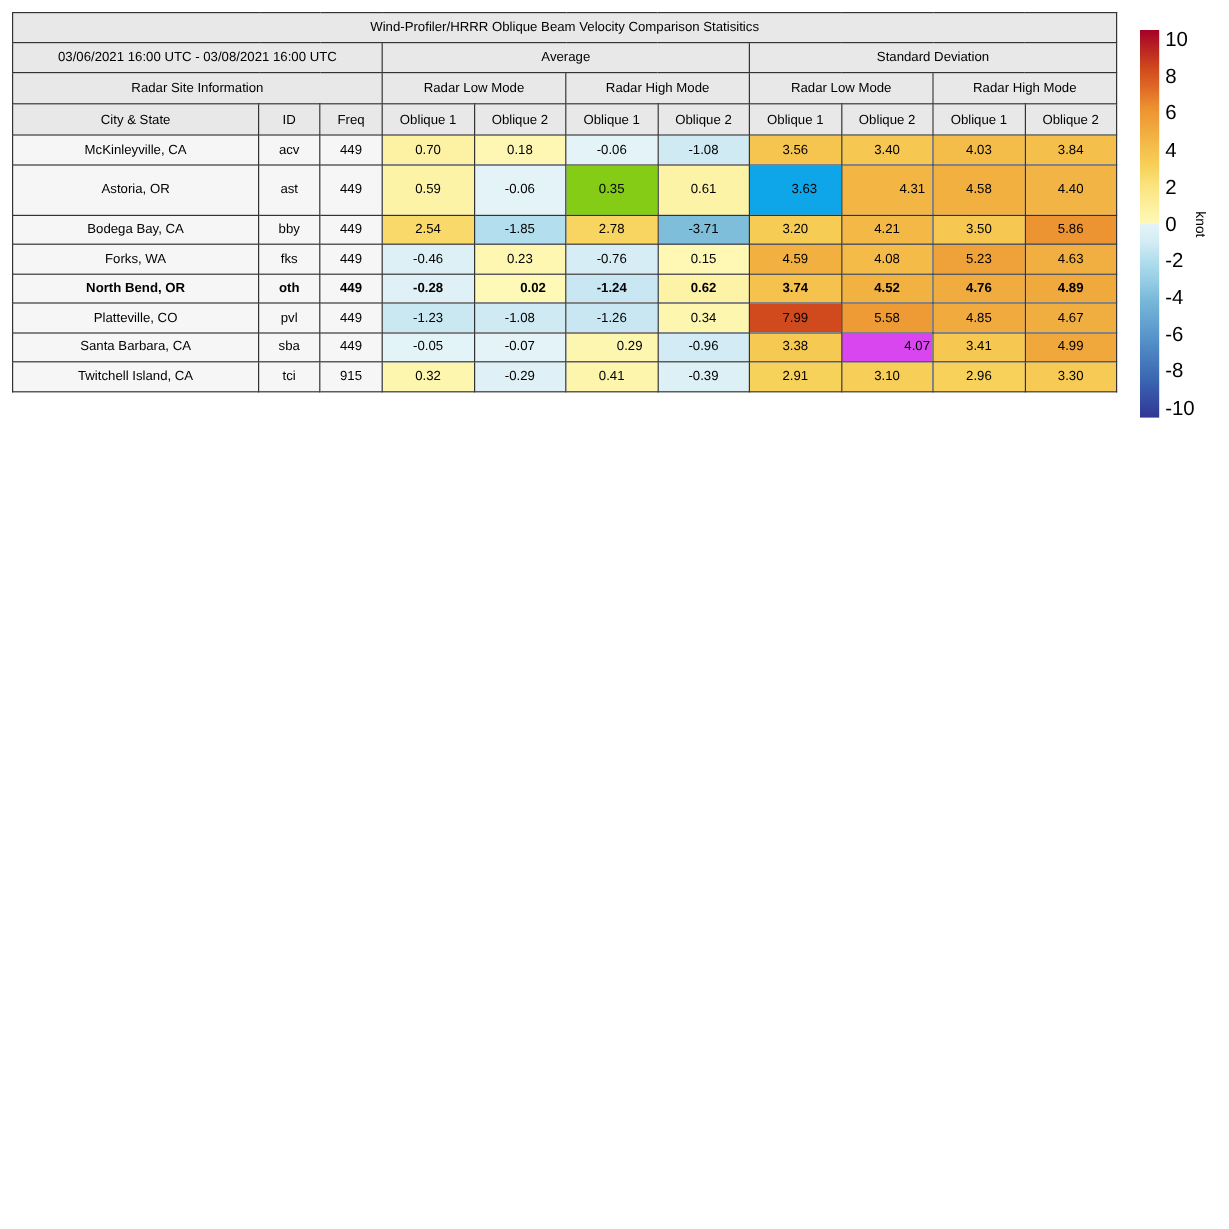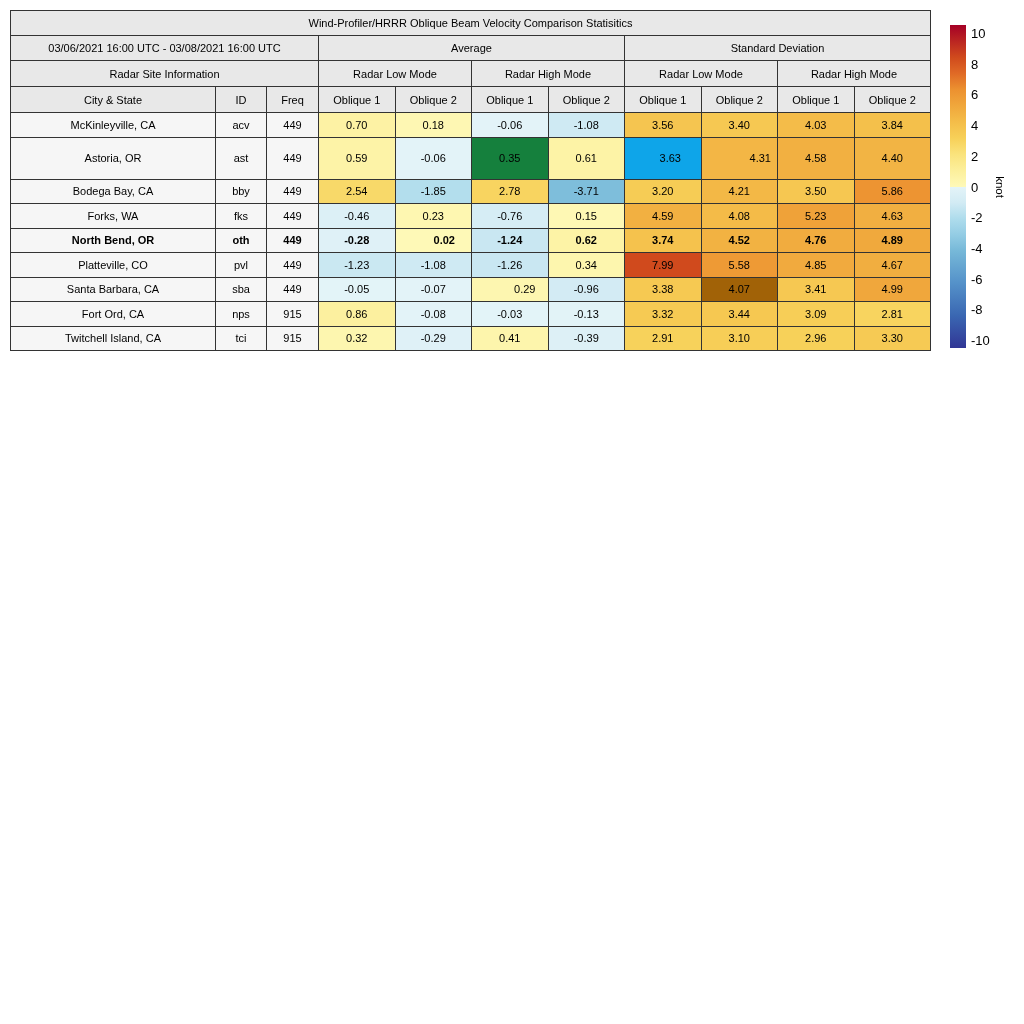--- a/index.html
+++ b/index.html
@@ -6,21 +6,21 @@
   .canvas{position:relative;width:1024px;height:1024px;background:#ffffff;overflow:hidden;
           font-family:"Liberation Sans",sans-serif;color:#000;}
   table.stats{position:absolute;left:10px;top:10px;width:921px;border-collapse:collapse;
               table-layout:fixed;font-size:11px;}
   table.stats td{border:1px solid #333;text-align:center;vertical-align:middle;
                  padding:0 2px;white-space:nowrap;overflow:hidden;}
   thead td{background:#e8e8e8;}
   td.lbl{background:#f6f6f6;}
   .cbwrap{position:absolute;left:950px;top:25px;width:70px;height:323px;}
   .cbar{position:absolute;left:0;top:0;width:16px;height:323px;}
-  .cbtick{position:absolute;left:21px;transform:translateY(-50%);font-size:13px;line-height:1;}
+  .cbtick{position:absolute;left:21px;transform:translateY(-50%);font-size:17px;line-height:1;}
   .cblabel{position:absolute;left:44px;top:50%;transform:translateY(-50%);
            writing-mode:vertical-rl;font-size:11.5px;}
 </style>
 </head>
 <body>
 
 <div class="canvas">
 
   <table class="stats">
     <colgroup>
@@ -79,21 +79,21 @@
           <td style="background: rgb(246, 200, 82);">3.40</td>
           <td style="background: rgb(244, 188, 73);">4.03</td>
           <td style="background: rgb(244, 192, 75);">3.84</td>
         </tr>
         <tr style="height: 42px;">
           <td class="lbl">Astoria, OR</td>
           <td class="lbl">ast</td>
           <td class="lbl">449</td>
           <td style="background: rgb(253, 243, 167);">0.59</td>
           <td style="background: rgb(227, 243, 248);">-0.06</td>
-          <td style="background: #15803d;">0.35</td>
+          <td style="background: #84cc16;">0.35</td>
           <td style="background: rgb(253, 243, 166);">0.61</td>
           <td style="background: #0ea5e9; padding-left: 17px;">3.63</td>
           <td style="background: rgb(243, 182, 69); padding-left: 44px;">4.31</td>
           <td style="background: rgb(242, 176, 65);">4.58</td>
           <td style="background: rgb(242, 180, 68);">4.40</td>
         </tr>
         <tr style="height: 24.5px;">
           <td class="lbl">Bodega Bay, CA</td>
           <td class="lbl">bby</td>
           <td class="lbl">449</td>
@@ -147,36 +147,23 @@
         </tr>
         <tr style="height: 24.5px;">
           <td class="lbl">Santa Barbara, CA</td>
           <td class="lbl">sba</td>
           <td class="lbl">449</td>
           <td style="background: rgb(227, 244, 248);">-0.05</td>
           <td style="background: rgb(227, 243, 248);">-0.07</td>
           <td style="background: rgb(253, 246, 176); padding-left: 32px;">0.29</td>
           <td style="background: rgb(211, 235, 244);">-0.96</td>
           <td style="background: rgb(246, 201, 82);">3.38</td>
-          <td style="background: #a16207;">4.07</td>
+          <td style="background: #d946ef; text-align: right;">4.07</td>
           <td style="background: rgb(246, 200, 82);">3.41</td>
           <td style="background: rgb(240, 167, 60);">4.99</td>
-        </tr>
-        <tr style="height: 24.5px;">
-          <td class="lbl">Fort Ord, CA</td>
-          <td class="lbl">nps</td>
-          <td class="lbl">915</td>
-          <td style="background: rgb(252, 240, 159);">0.86</td>
-          <td style="background: rgb(227, 243, 248);">-0.08</td>
-          <td style="background: rgb(227, 244, 248);">-0.03</td>
-          <td style="background: rgb(226, 243, 247);">-0.13</td>
-          <td style="background: rgb(246, 202, 83);">3.32</td>
-          <td style="background: rgb(246, 200, 81);">3.44</td>
-          <td style="background: rgb(247, 206, 87);">3.09</td>
-          <td style="background: rgb(248, 212, 95);">2.81</td>
         </tr>
         <tr style="height: 24.5px;">
           <td class="lbl">Twitchell Island, CA</td>
           <td class="lbl">tci</td>
           <td class="lbl">915</td>
           <td style="background: rgb(253, 246, 175);">0.32</td>
           <td style="background: rgb(223, 241, 247);">-0.29</td>
           <td style="background: rgb(253, 245, 172);">0.41</td>
           <td style="background: rgb(221, 240, 246);">-0.39</td>
           <td style="background: rgb(247, 210, 91);">2.91</td>

